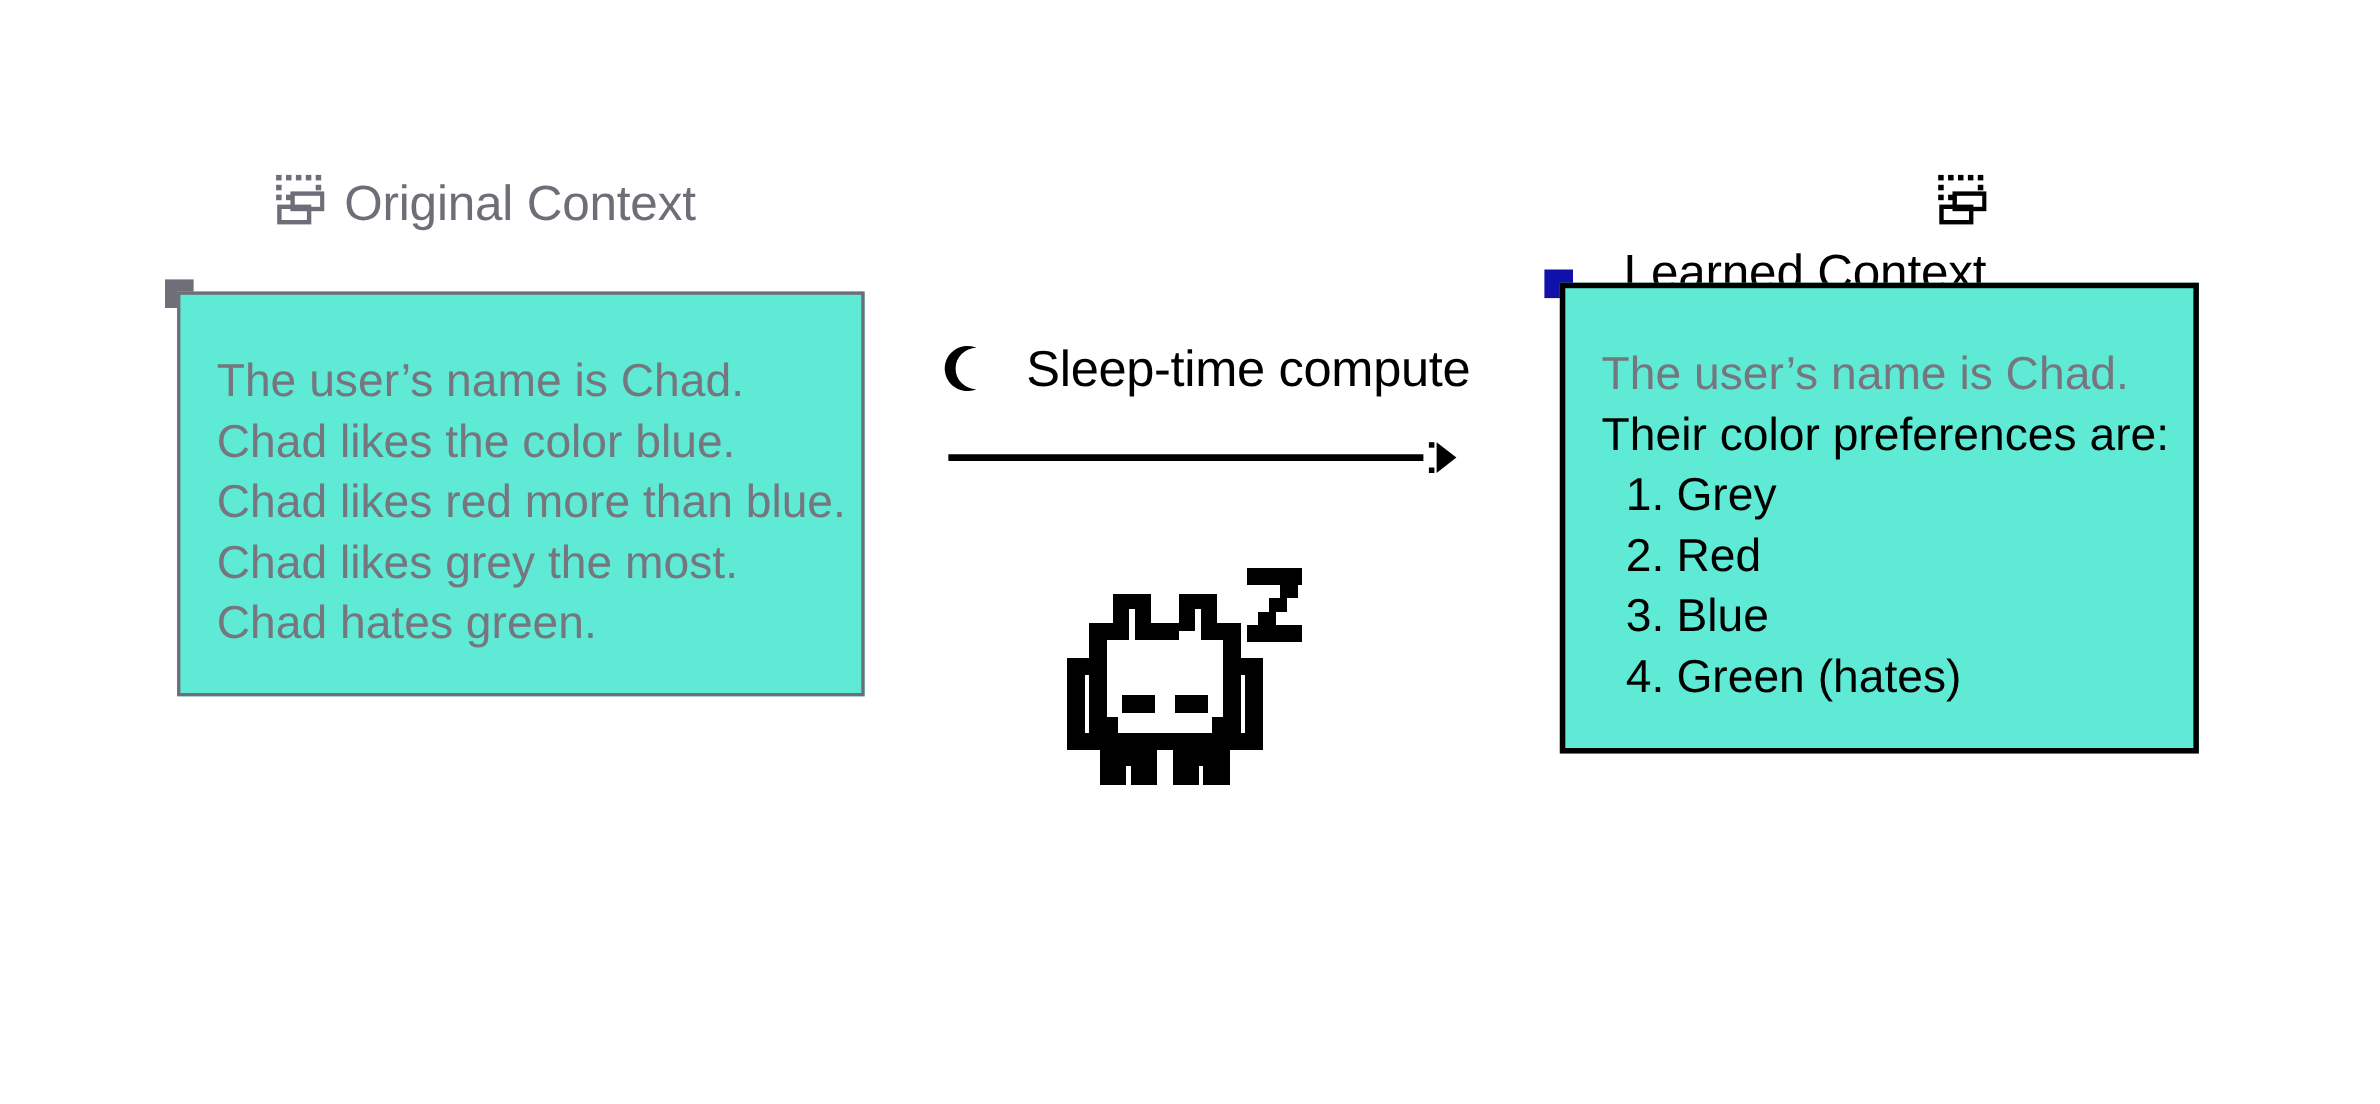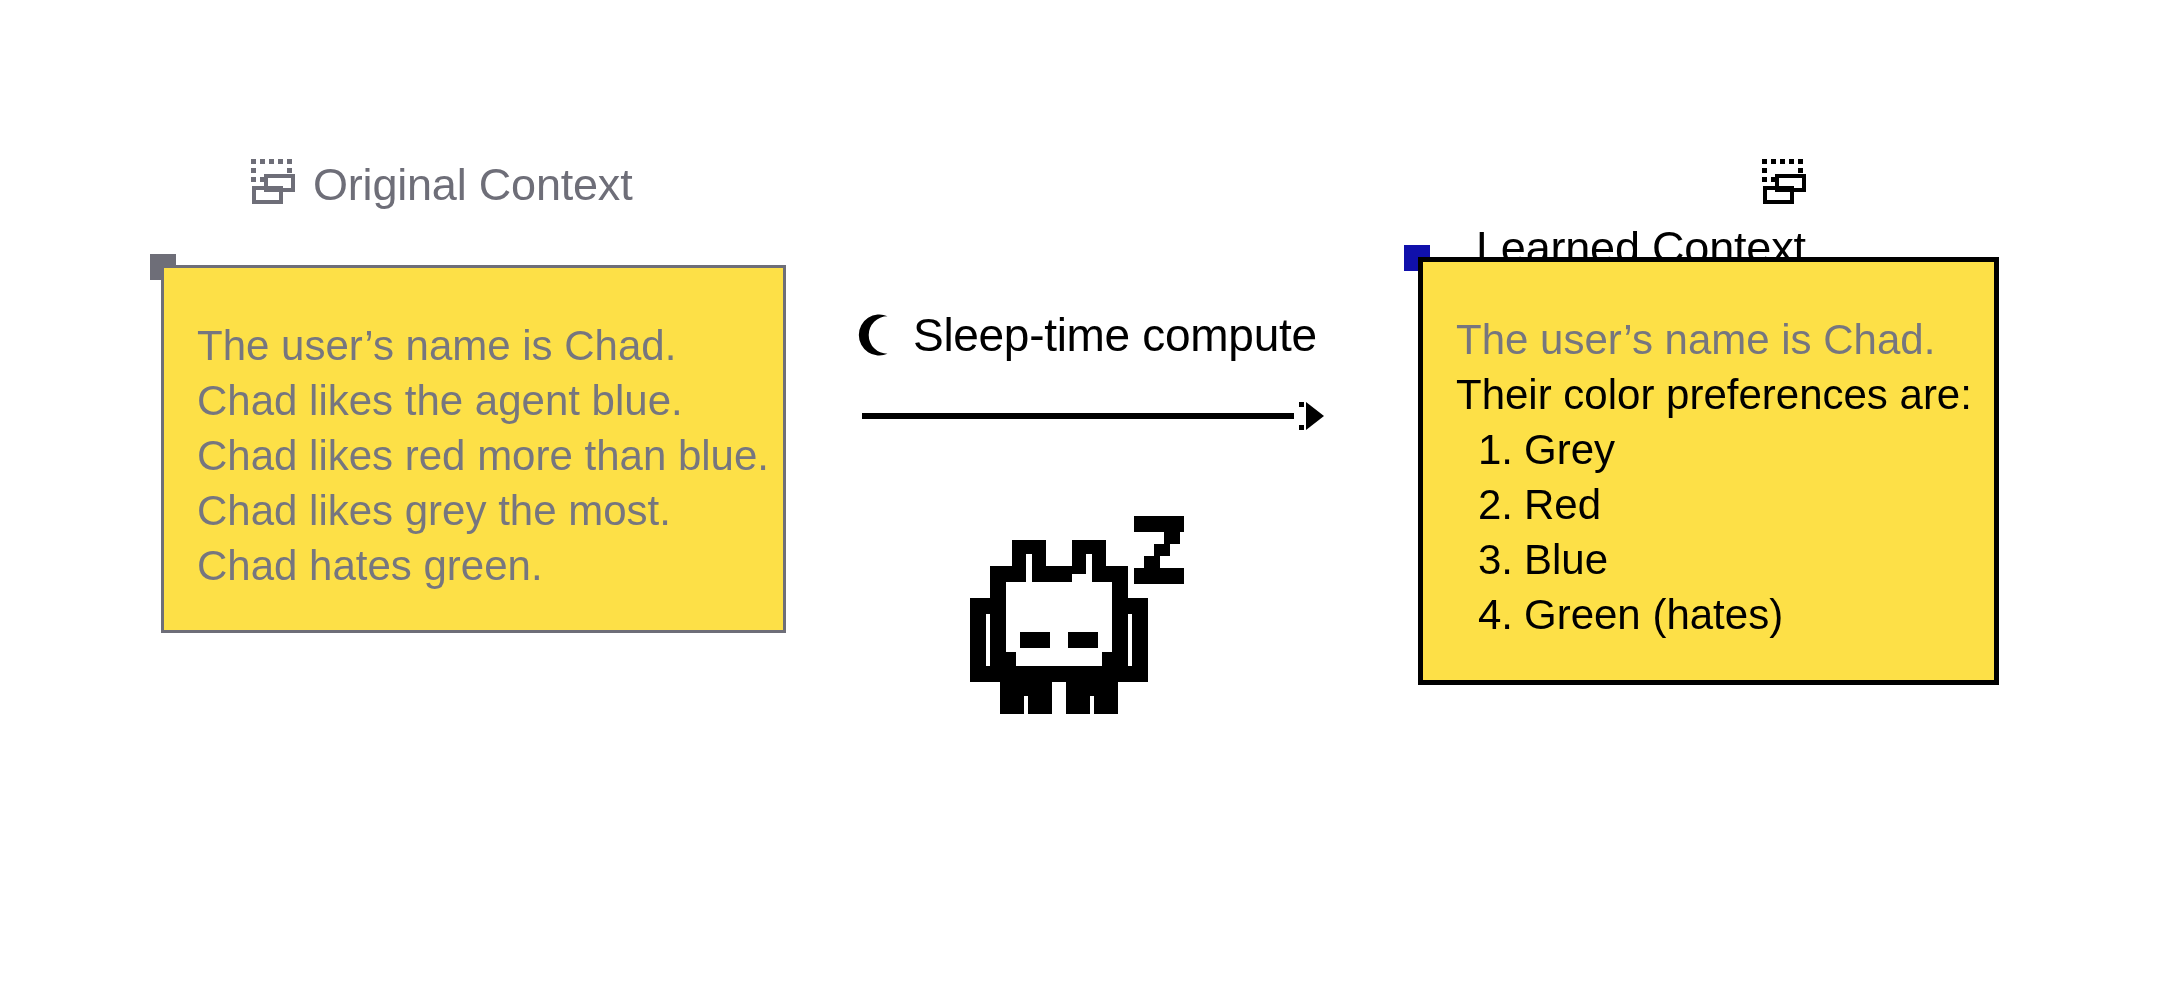--- a/index.html
+++ b/index.html
@@ -37,21 +37,21 @@
     line-height: 1;
   }
   #header-original .hdr-label { color: #6e6e78; }
   #header-learned  .hdr-label { color: #000000; }
 
   .ctx-icon { width: 52px; height: 52px; display: block; flex: 0 0 auto; }
 
   
   .ctx-box {
     position: absolute;
-    background: #fde047;
+    background: #5eead4;
     box-sizing: border-box;
   }
   #box-original {
     left: 161px; top: 265px;
     width: 625px; height: 368px;
     border: 3px solid #6e6e78;
   }
   #box-learned {
     left: 1418px; top: 257px;
     width: 581px; height: 428px;
@@ -98,21 +98,21 @@
     padding-left: 22px;
   }
   .pref-num { display: inline-block; min-width: 46px; }
 
   
   #sleep-label {
     position: absolute;
     left: 857px; top: 312px;
     display: flex;
     align-items: center;
-    gap: 12px;
+    gap: 32px;
     white-space: nowrap;
   }
   #sleep-label .sleep-text {
     font-size: 46px;
     color: #000000;
     letter-spacing: -0.3px;
     line-height: 1;
   }
   .moon-icon { width: 44px; height: 44px; display:block; flex:0 0 auto; }
 
@@ -167,21 +167,21 @@
       </svg>
     </span>
     <span class="hdr-label">Original Context</span>
   </div>
 
   <div class="corner-marker" id="marker-original"></div>
 
   <div class="ctx-box" id="box-original">
     <div class="ctx-lines">
       <div class="ctx-line grey">The user’s name is Chad.</div>
-      <div class="ctx-line grey">Chad likes the agent blue.</div>
+      <div class="ctx-line grey">Chad likes the color blue.</div>
       <div class="ctx-line grey">Chad likes red more than blue.</div>
       <div class="ctx-line grey">Chad likes grey the most.</div>
       <div class="ctx-line grey">Chad hates green.</div>
     </div>
   </div>
 
   <div id="sleep-label">
     <span>
       <svg class="moon-icon" viewBox="0 0 44 44" aria-hidden="true">
         <path d="M30.5 3.2 A20.5 20.5 0 1 0 30.5 40.8 A16.2 16.2 0 0 1 30.5 3.2 Z" fill="#000000"></path>

